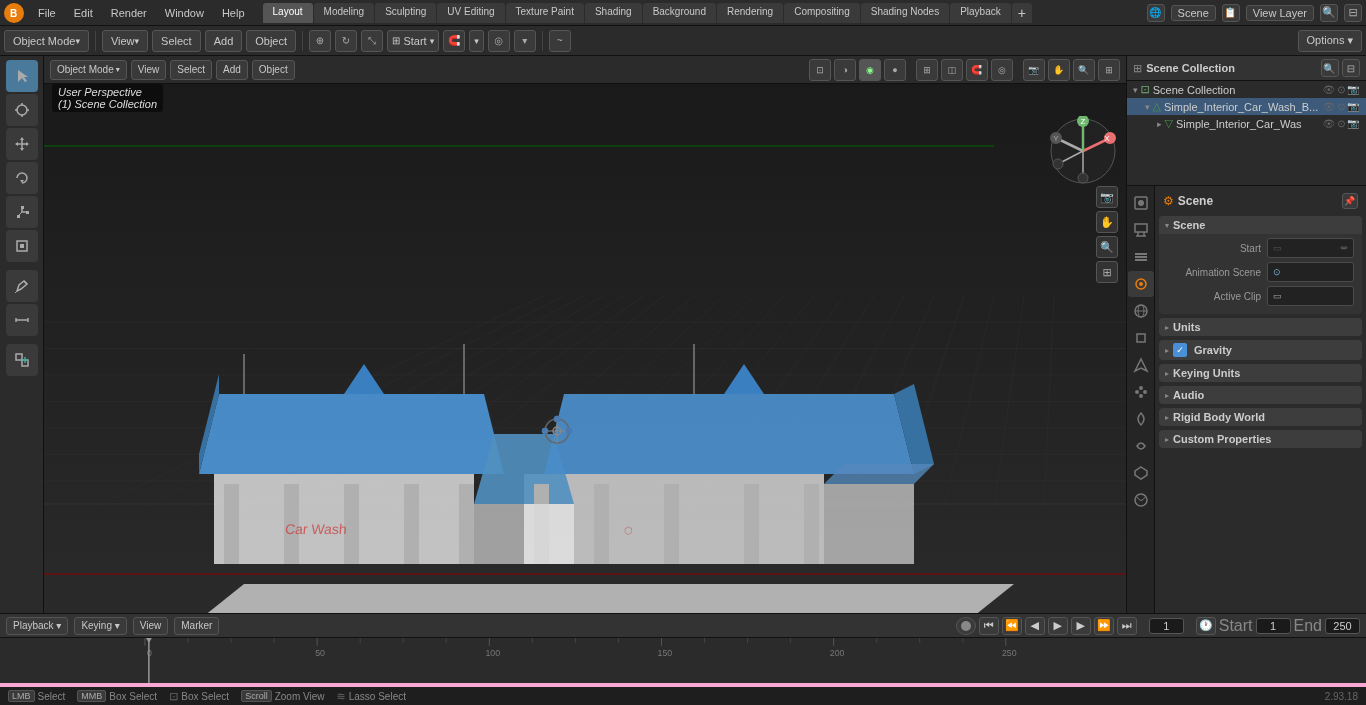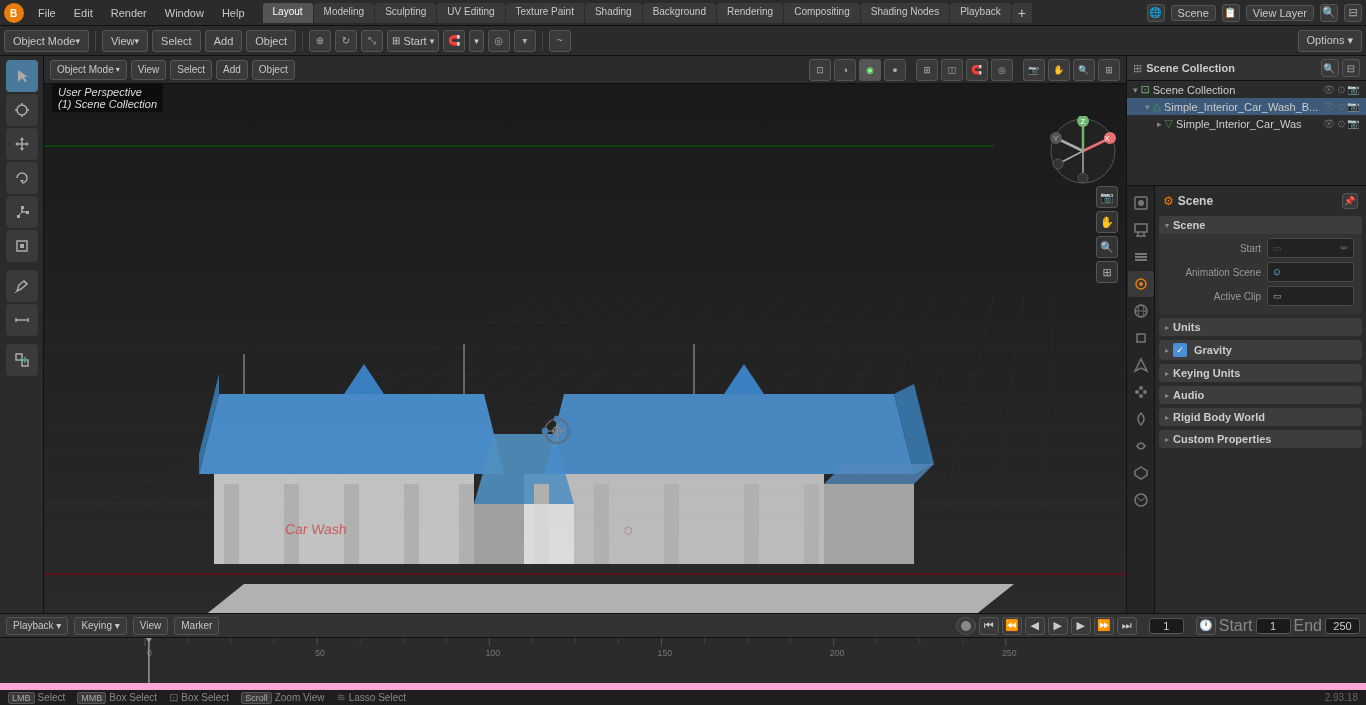--- a/index.html
+++ b/index.html
@@ -331,21 +331,21 @@
     }
 
     
     #status-bar {
       height: 22px;
       background: #1e1e1e;
       display: flex;
       align-items: center;
       padding: 0 8px;
       gap: 12px;
-      border-top: 7px solid #f9a8d4;
+      border-top: 4px solid #f9a8d4;
       flex-shrink: 0;
     }
     .status-item {
       display: flex;
       align-items: center;
       gap: 3px;
       color: #888;
       font-size: 10px;
     }
     .status-key {

